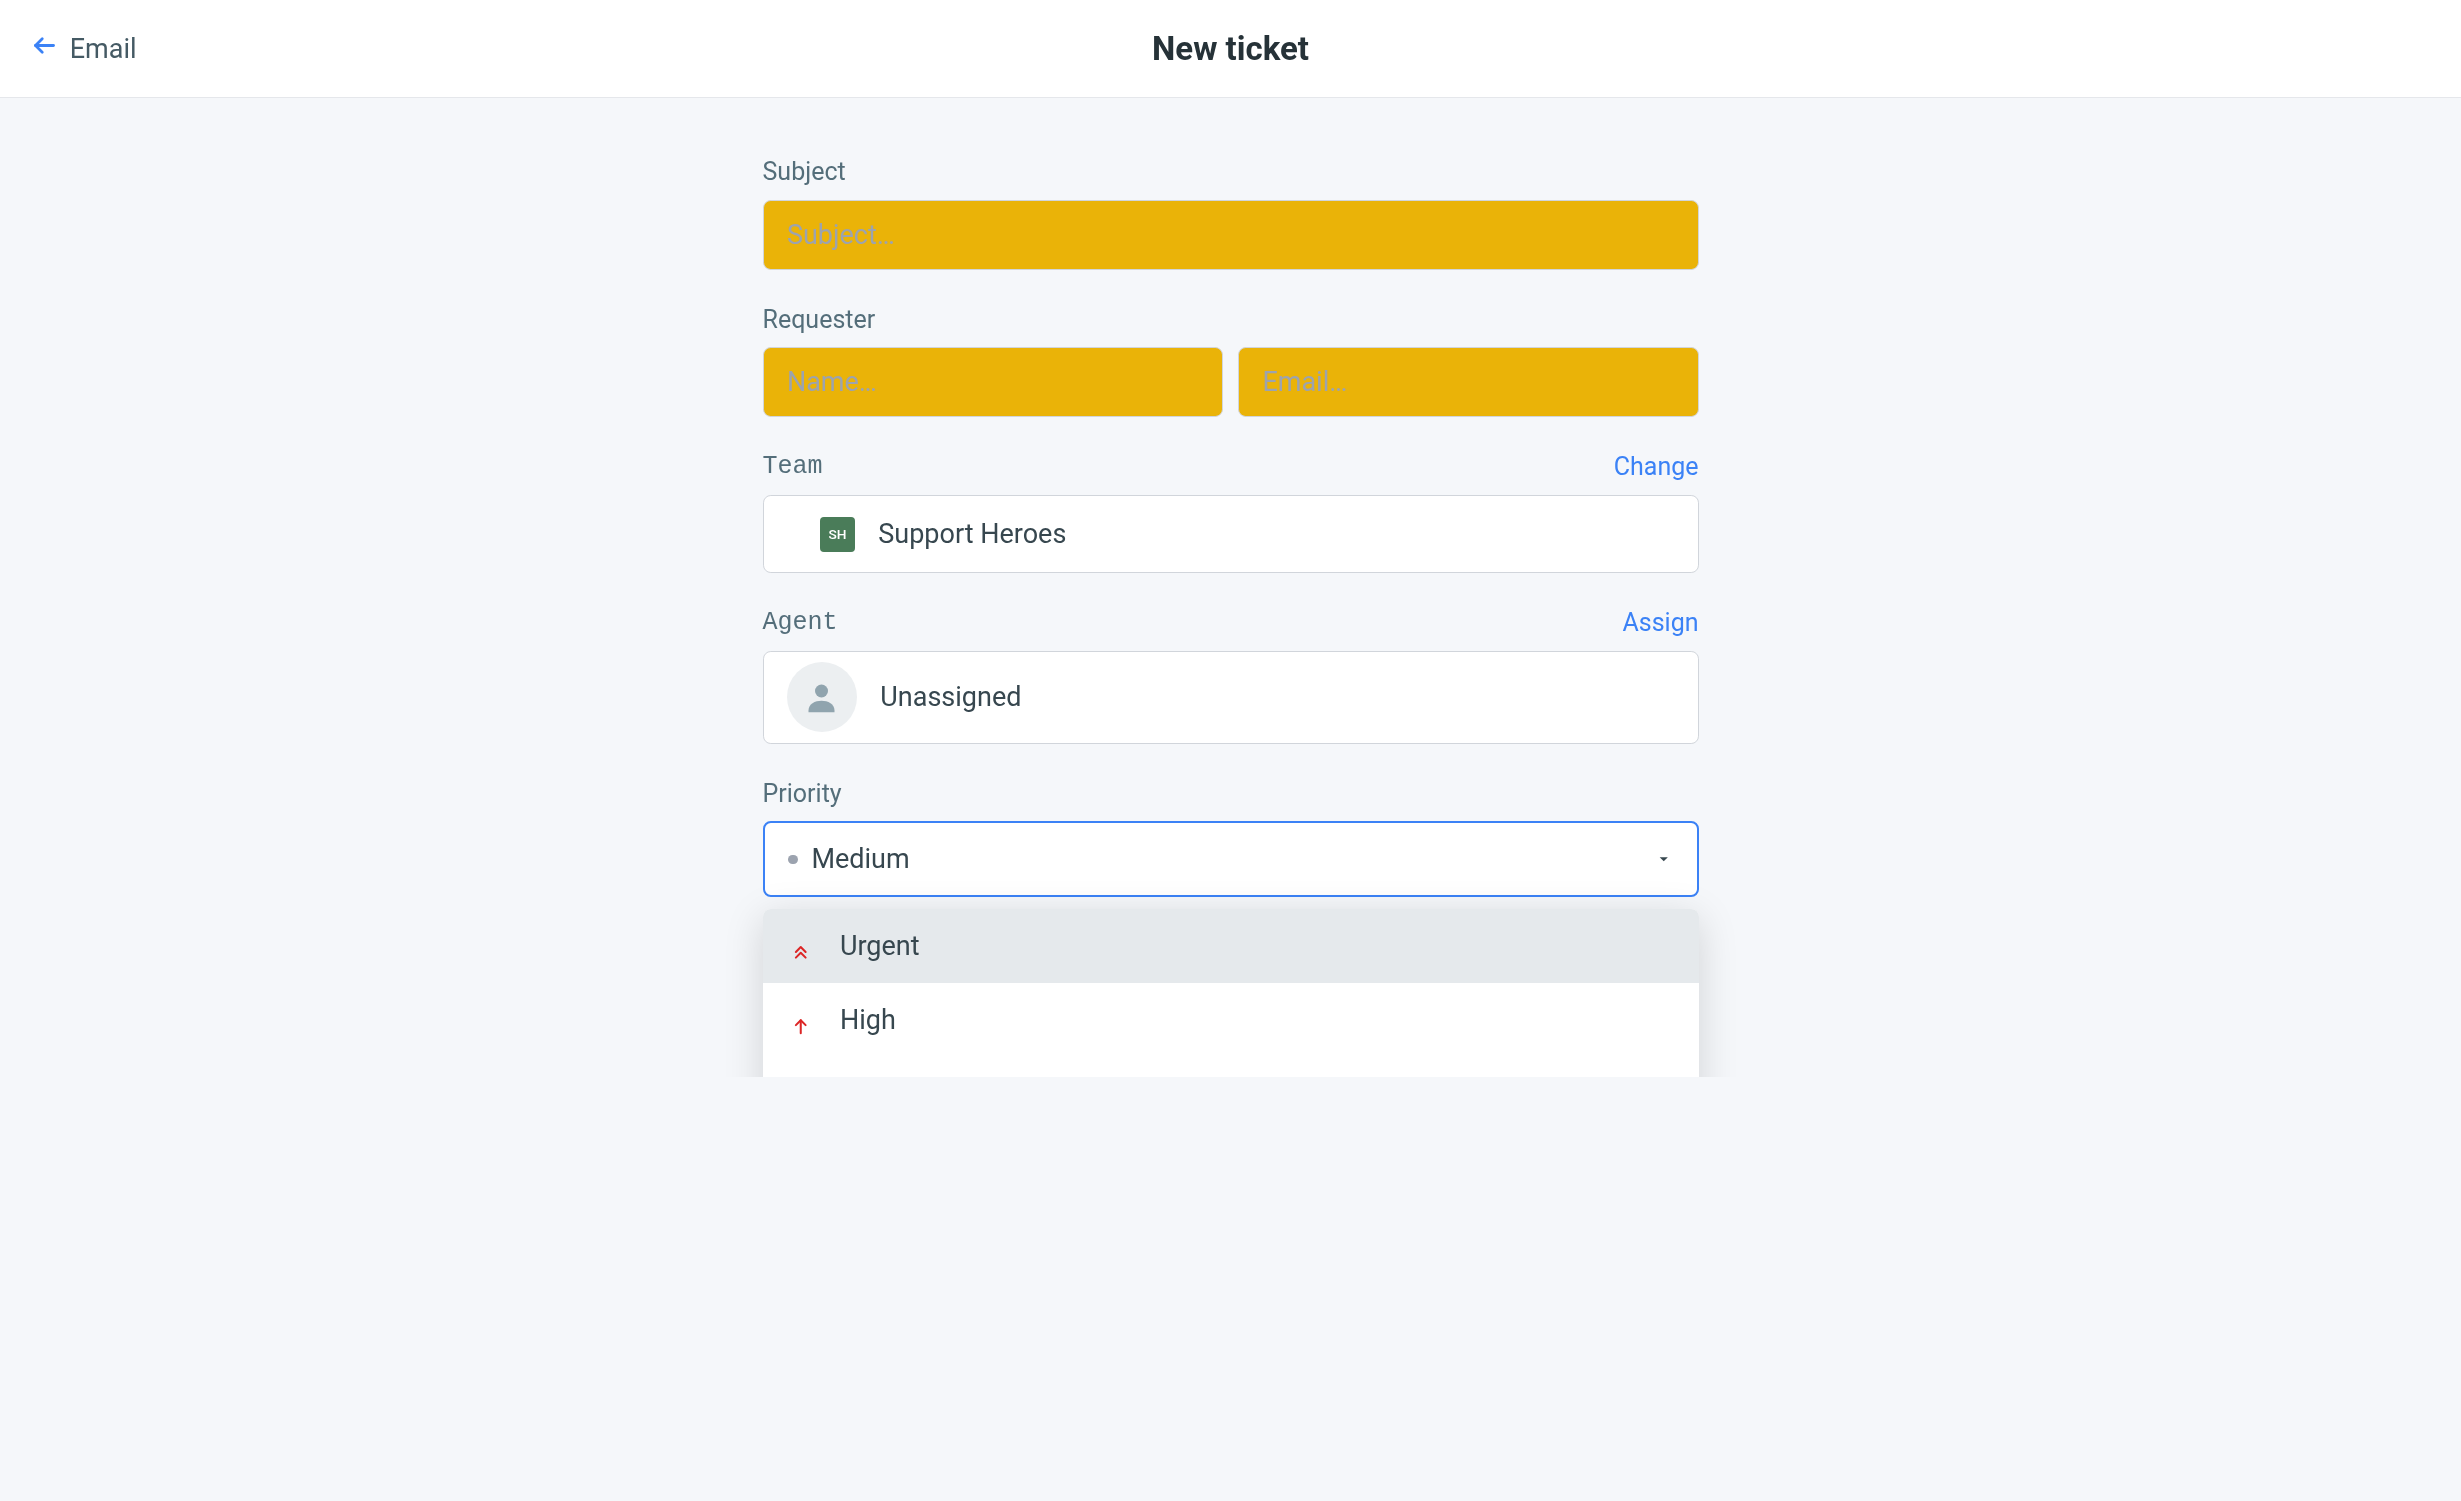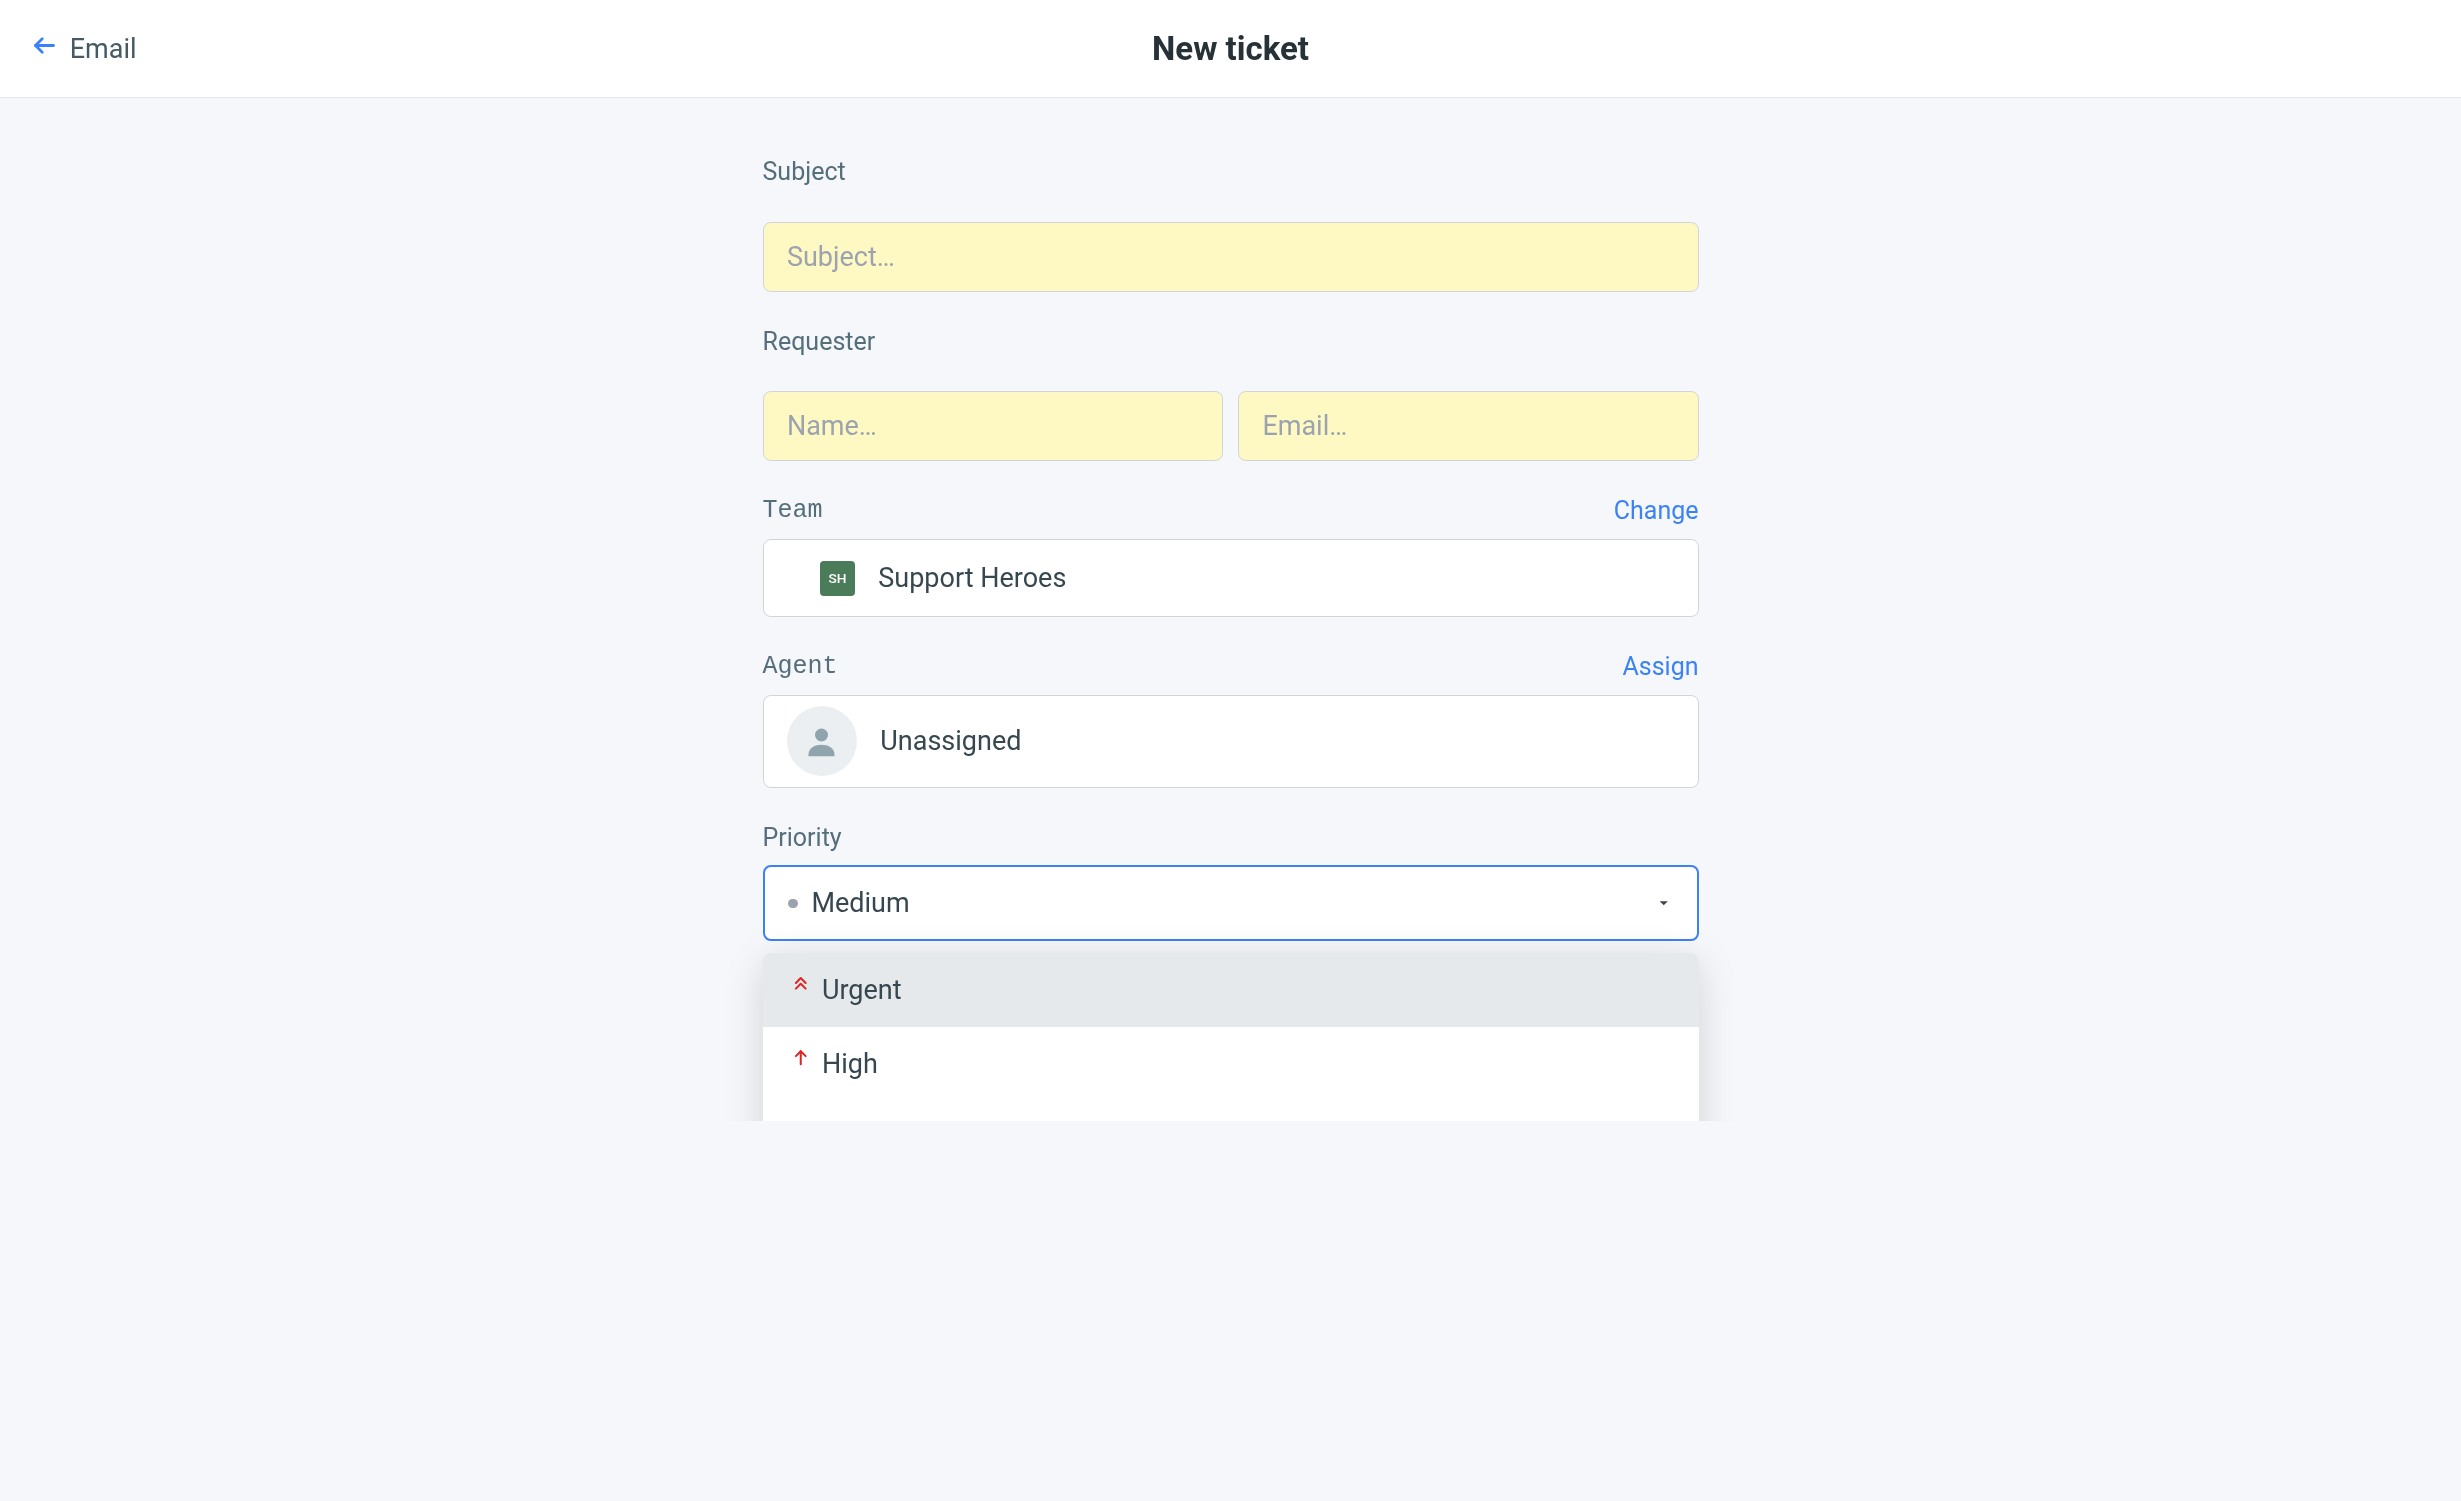--- a/index.html
+++ b/index.html
@@ -83,24 +83,23 @@
     }
 
     .text-input {
       width: 100%;
       height: 70px;
       border: 1px solid #d1d5db;
       border-radius: 7.8px;
       padding: 0 23.4px;
       font-size: 27px;
       color: #37474f;
-      background: #fef9c3;
+      background: #eab308;
       outline: none;
       font-family: inherit;
-      margin-top: 22px;
     }
 
     .text-input::placeholder {
       color: #9ca3af;
     }
 
     .requester-row {
       display: flex;
       gap: 15px;
     }
@@ -211,22 +210,22 @@
     .dropdown-item.highlighted {
       background: #e5e9ec;
     }
 
     .dropdown-item.selected {
       color: #3b82f6;
     }
 
     .dropdown-item-content {
       display: flex;
-      align-items: flex-start;
-      gap: 9px;
+      align-items: flex-end;
+      gap: 27px;
     }
 
     .priority-icon {
       width: 23.4px;
       display: flex;
       justify-content: center;
       align-items: center;
     }
 
     .arrow-up { color: #dc2626; }

